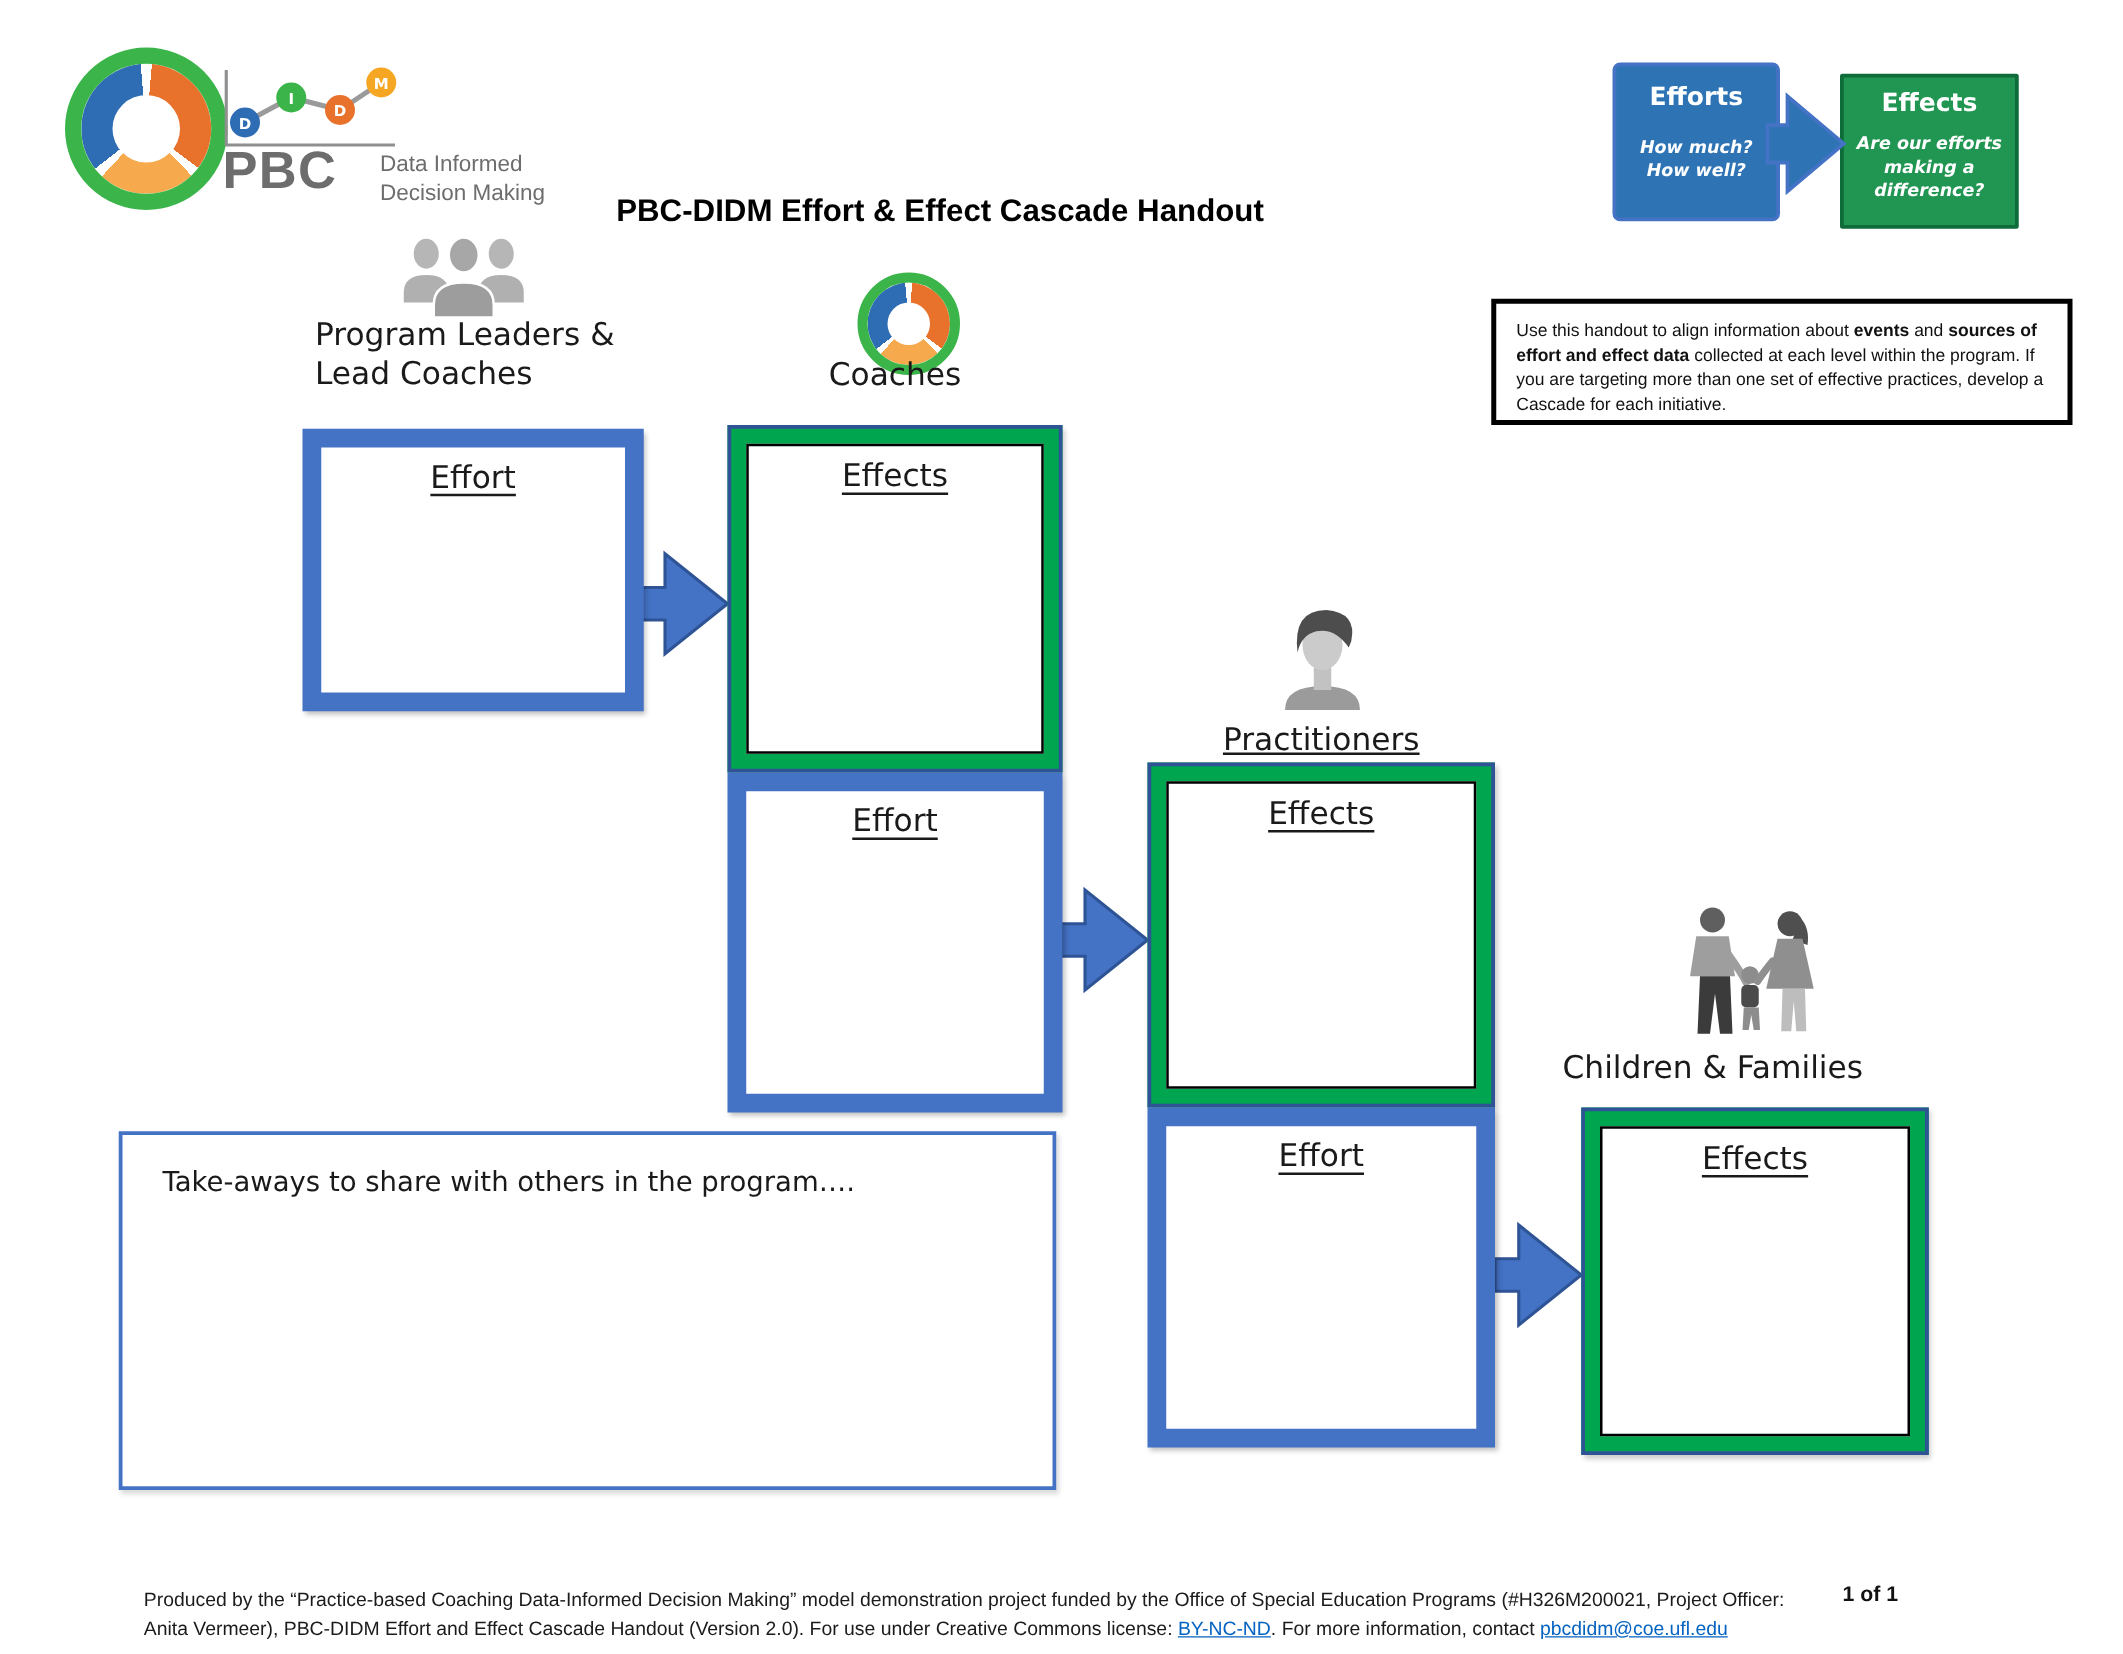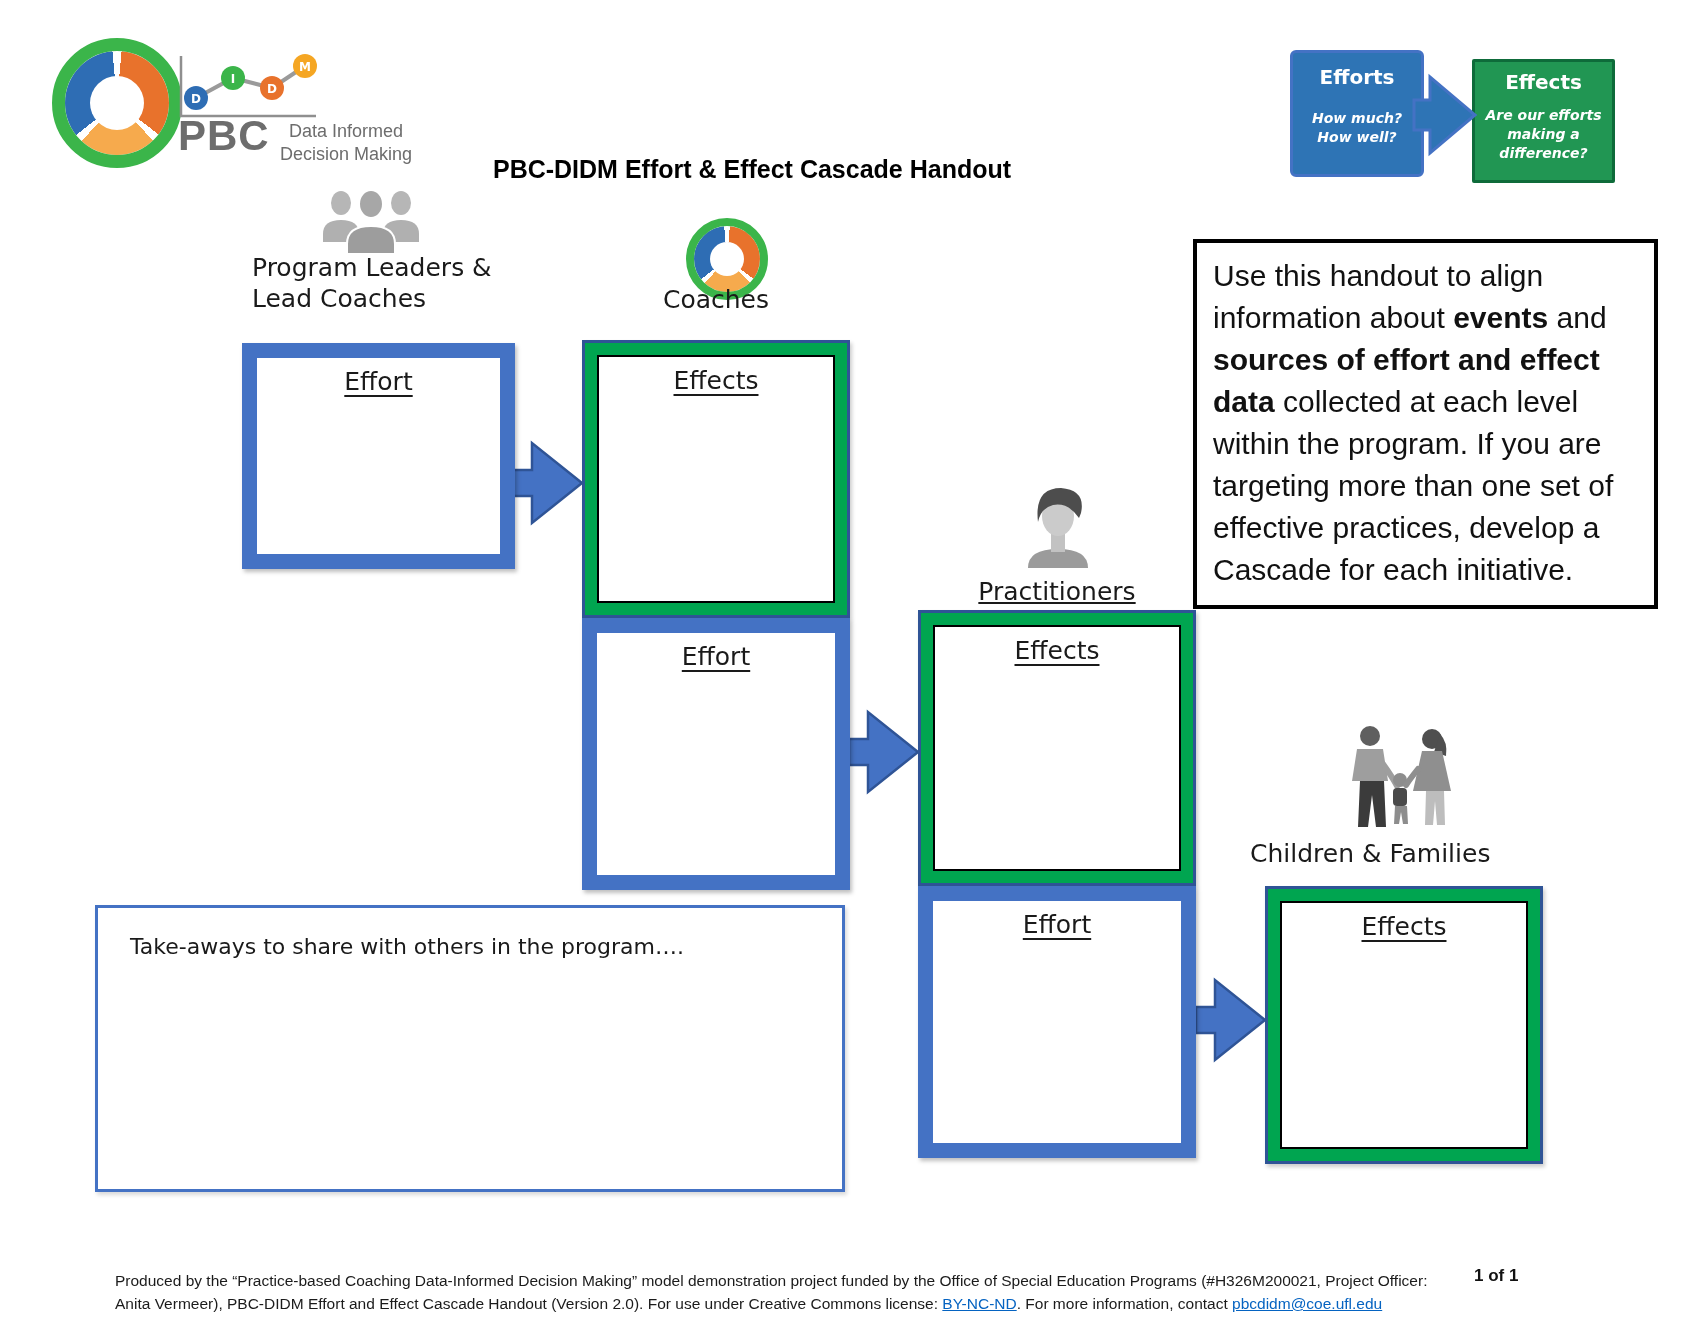--- a/index.html
+++ b/index.html
@@ -9,43 +9,43 @@
   
   .donut{position:absolute;border-radius:50%;
     background:conic-gradient(#fff 0deg 5deg,#E8722C 5deg 127deg,#fff 127deg 136deg,
       #F6AA4D 136deg 223deg,#fff 223deg 232deg,#2E6DB4 232deg 355deg,#fff 355deg 360deg);
     background-clip:padding-box;}
   .donut::after{content:"";position:absolute;inset:24%;background:#fff;border-radius:50%;}
   .donut.big{left:52px;top:38px;width:104px;height:104px;border:13px solid #3BB54A;}
   .donut.small{left:686px;top:218px;width:66px;height:66px;border:8px solid #3BB54A;}
   .brand-text{position:absolute;left:178px;top:112px;font-size:42px;font-weight:bold;
     color:#6d6d6d;letter-spacing:1px;font-family:"Liberation Sans",sans-serif;text-align:center;}
-  .tagline{position:absolute;left:280px;top:120px;font-size:18px;line-height:1.3;color:#6d6d6d;
-    font-family:"Liberation Sans",sans-serif;text-align:center;}
+  .tagline{position:absolute;left:304px;top:120px;font-size:18px;line-height:1.3;color:#6d6d6d;
+    font-family:"Liberation Sans",sans-serif;}
   .didm-chart{position:absolute;left:172px;top:52px;}
 
   
   .page-title{position:absolute;left:392px;top:155px;width:720px;text-align:center;
     font-size:25px;font-weight:bold;font-family:"Liberation Sans",sans-serif;color:#000;}
 
   
   .legend-box{position:absolute;color:#fff;text-align:center;z-index:1;}
   .legend-efforts{left:1290px;top:50px;width:128px;height:121px;background:#2E74B5;
     border:3px solid #4472C4;border-radius:6px;}
   .legend-effects{left:1472px;top:59px;width:137px;height:118px;background:#219653;
     border:3px solid #0E6B3A;border-radius:2px;}
   .legend-title{margin-top:12px;font-size:20px;font-weight:bold;}
   .legend-effects .legend-title{margin-top:8px;}
   .legend-sub{margin-top:20px;font-size:14px;font-weight:bold;font-style:italic;line-height:1.35;}
   .legend-effects .legend-sub{margin-top:12px;padding:0 4px;}
   .legend-arrow{position:absolute;left:1412px;top:70px;z-index:2;}
 
   
   .instruction-box{position:absolute;left:1193px;top:239px;width:427px;border:4px solid #000;
-    padding:12px 14px 14px 16px;font-size:30px;line-height:1.4;
+    padding:12px 14px 3px 16px;font-size:14px;line-height:1.4;
     font-family:"Liberation Sans",sans-serif;color:#111;}
   .instruction-box b{font-weight:bold;}
 
   
   .effort-box{position:absolute;background:#4472C4;box-shadow:2px 3px 4px rgba(0,0,0,0.25);}
   .effort-inner{position:absolute;inset:15px;background:#fff;}
   .effects-box{position:absolute;background:#00A550;border:3px solid #2F5496;
     box-shadow:2px 3px 4px rgba(0,0,0,0.2);}
   .effects-inner{position:absolute;inset:12px;background:#fff;border:2px solid #000;}
   .box-label{text-align:center;margin-top:9px;font-size:25px;text-decoration:underline;

